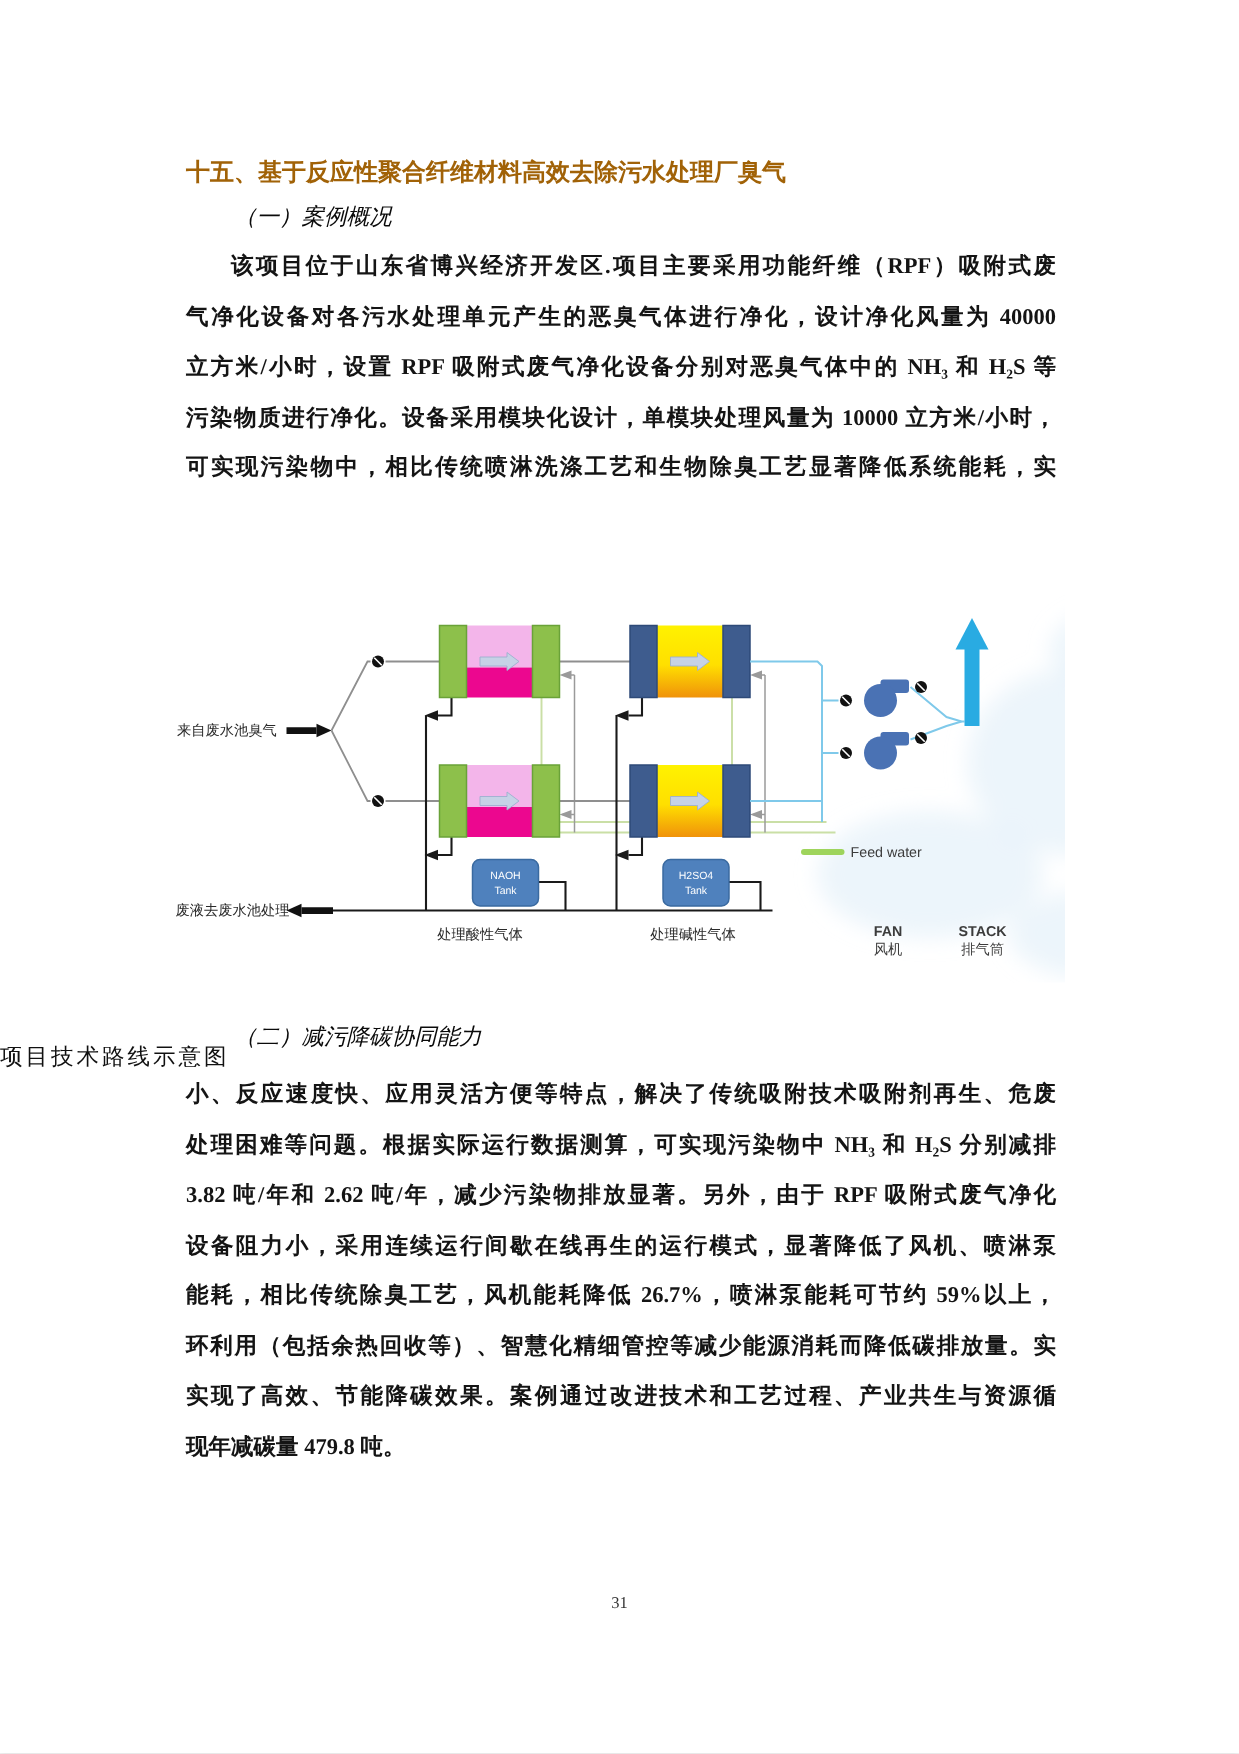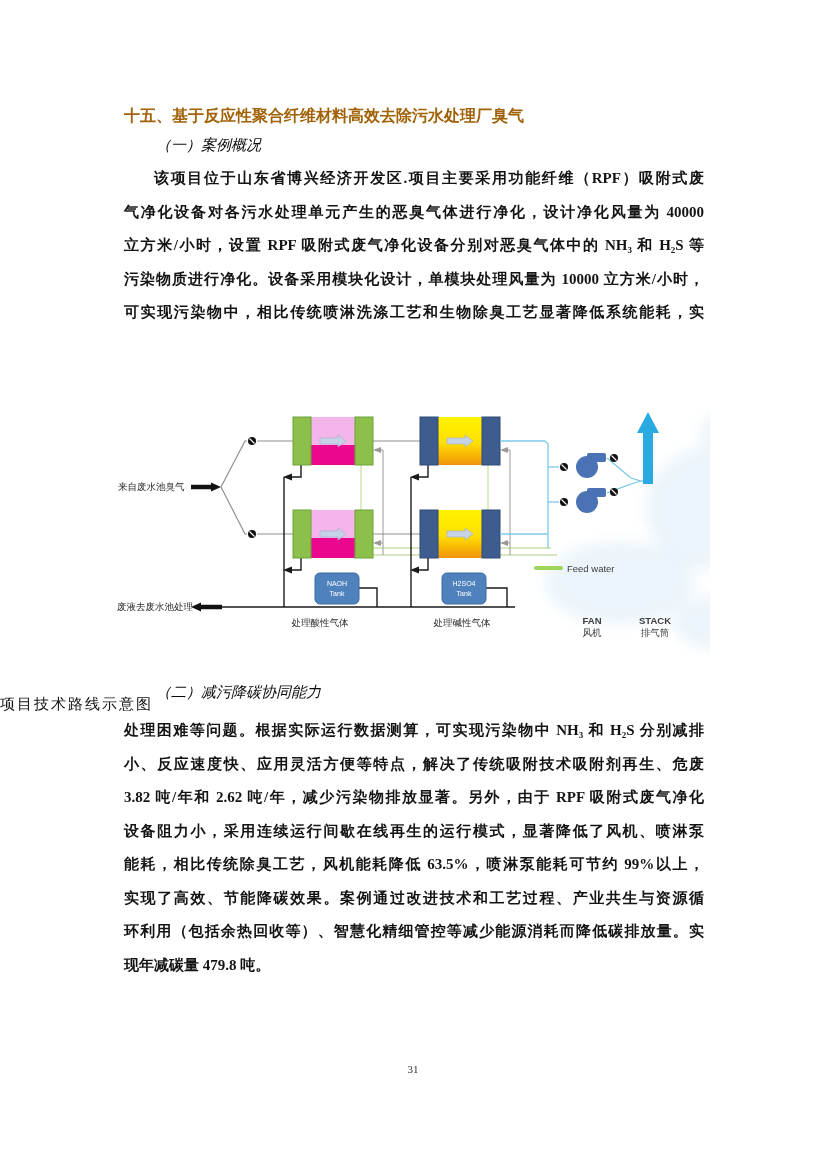--- a/index.html
+++ b/index.html
@@ -227,25 +227,25 @@
     <text class="lbl-gray" x="477" y="248" text-anchor="middle">风机</text>
     <text class="lbl-gray" x="540" y="236" text-anchor="middle" font-weight="bold">STACK</text>
     <text class="lbl-gray" x="540" y="248" text-anchor="middle">排气筒</text>
   </svg>
 
   <div class="fig-caption">项目技术路线示意图</div>
 
   <div class="sec-heading h-2">（二）减污降碳协同能力</div>
 
   <div class="para p-2">
+    <div class="line">小、反应速度快、应用灵活方便等特点，解决了传统吸附技术吸附剂再生、危废</div>
     <div class="line">处理困难等问题。根据实际运行数据测算，可实现污染物中 NH₃ 和 H₂S 分别减排</div>
-    <div class="line">小、反应速度快、应用灵活方便等特点，解决了传统吸附技术吸附剂再生、危废</div>
     <div class="line">3.82 吨/年和 2.62 吨/年，减少污染物排放显著。另外，由于 RPF 吸附式废气净化</div>
     <div class="line">设备阻力小，采用连续运行间歇在线再生的运行模式，显著降低了风机、喷淋泵</div>
-    <div class="line">能耗，相比传统除臭工艺，风机能耗降低 63.5%，喷淋泵能耗可节约 99%以上，</div>
+    <div class="line">能耗，相比传统除臭工艺，风机能耗降低 26.7%，喷淋泵能耗可节约 59%以上，</div>
+    <div class="line">环利用（包括余热回收等）、智慧化精细管控等减少能源消耗而降低碳排放量。实</div>
     <div class="line">实现了高效、节能降碳效果。案例通过改进技术和工艺过程、产业共生与资源循</div>
-    <div class="line">环利用（包括余热回收等）、智慧化精细管控等减少能源消耗而降低碳排放量。实</div>
     <div class="line last">现年减碳量 479.8 吨。</div>
   </div>
 
   <div class="page-number">31</div>
 
 </div>
 
 </body></html>

